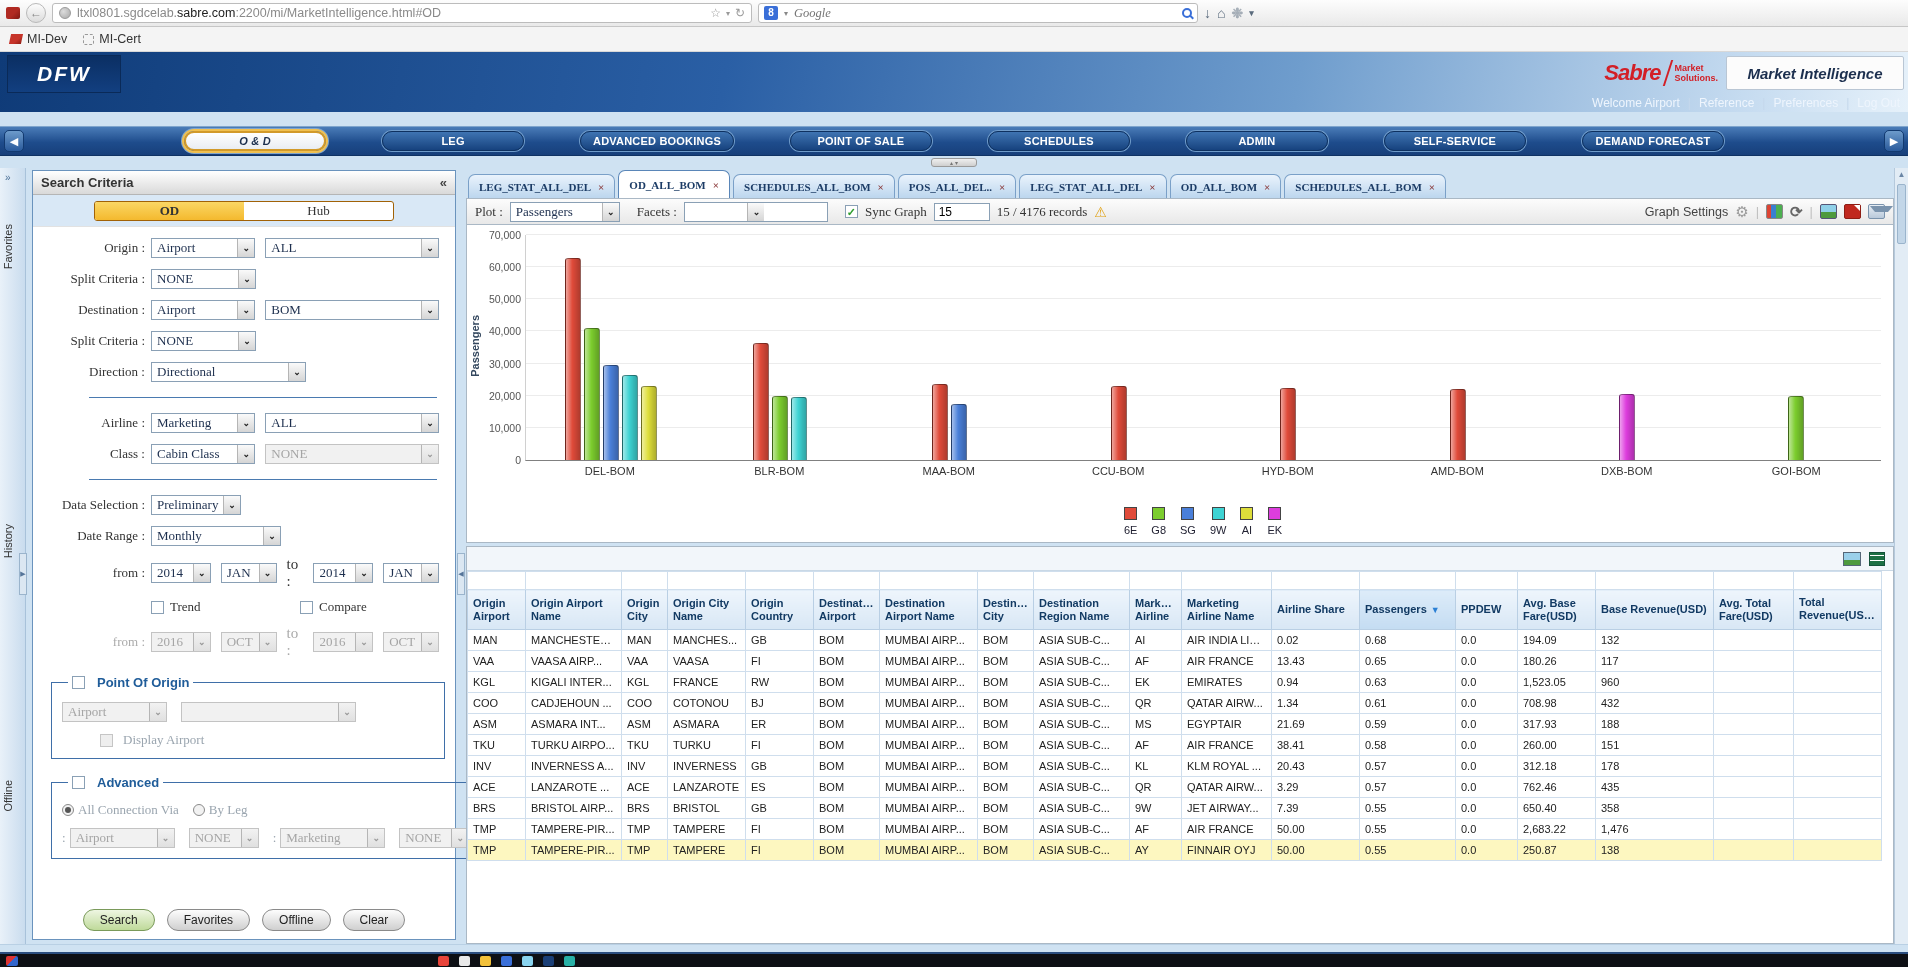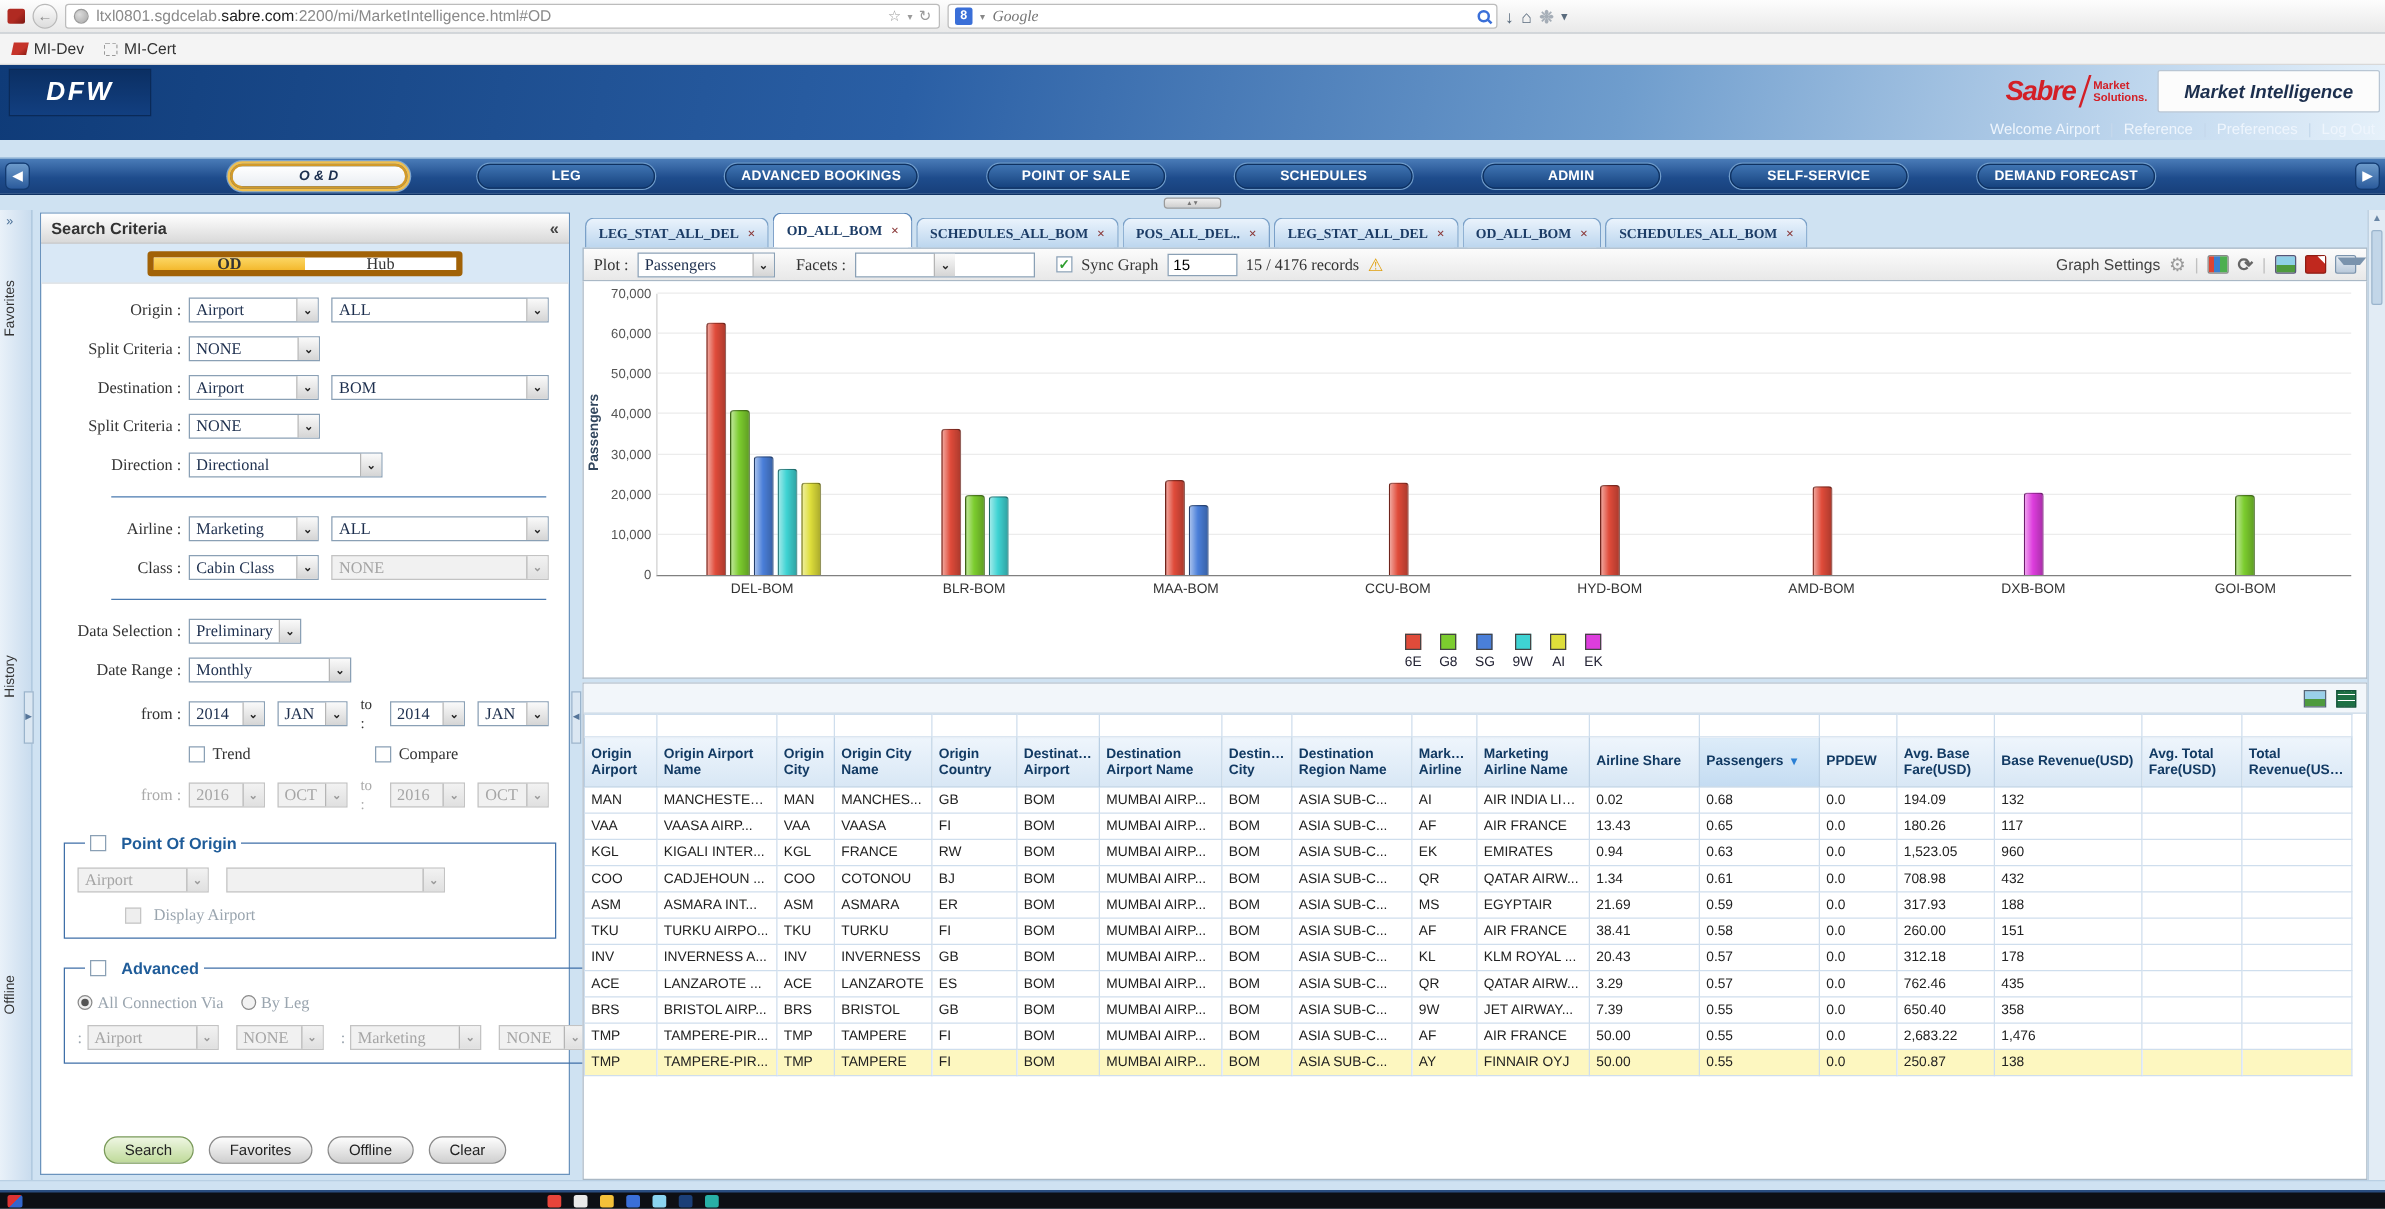--- a/index.html
+++ b/index.html
@@ -81,42 +81,42 @@
   .strip-handle{position:absolute;left:19px;top:385px;width:8px;height:42px;background:#dbe7f2;
     border:1px solid #9ab4cc;color:#55759a;font-size:7px;line-height:40px;text-align:center;}
 
   .search-panel{position:absolute;left:32px;top:2px;width:424px;bottom:4px;background:#fff;
     border:1px solid #6a93bd;}
   .sp-header{height:24px;background:linear-gradient(#ffffff,#d9d9d9);border-bottom:1px solid #b5b5b5;
     display:flex;align-items:center;padding:0 8px;font-weight:bold;font-size:13px;color:#333;}
   .sp-collapse{margin-left:auto;color:#444;font-size:13px;font-weight:bold;}
   .sp-toggle-strip{height:32px;background:#d9e8f6;display:flex;align-items:center;justify-content:center;
     border-bottom:1px solid #e2e2e2;}
-  .toggle{width:252px;height:20px;border:5px solid #a16207;border-radius:3px;overflow:hidden;display:flex;
+  .toggle{width:300px;height:20px;border:1px solid #a16207;border-radius:3px;overflow:hidden;display:flex;
     background:#fff;}
   .toggle .half{flex:1;display:flex;align-items:center;justify-content:center;font-size:13px;color:#333;
     font-family:"Liberation Serif", serif;}
   .toggle .od{background:linear-gradient(#fbd765,#f4b92e);font-weight:bold;}
   .sp-form{padding:10px 6px 0 0;}
   .frow{display:flex;align-items:center;margin:0 0 9px 0;min-height:22px;}
   .frow .lab{width:118px;text-align:right;padding-right:6px;font-size:13px;color:#333;
     font-family:"Liberation Serif", serif;flex:0 0 118px;}
   .frow .lab.dis{color:#aaa;}
   .selbox{height:20px;border:1px solid #8aa0b5;background:#fff;display:flex;align-items:center;
     margin-right:10px;}
   .selbox .val{flex:1;padding:0 5px;font-size:13px;color:#1d2f4e;font-family:"Liberation Serif", serif;
     white-space:nowrap;overflow:hidden;}
   .selbox .trig{width:17px;height:18px;background:linear-gradient(#fafafa,#d5d5d5);
     border-left:1px solid #b5b5b5;color:#222;font-size:9px;font-weight:bold;text-align:center;line-height:18px;}
   .selbox.dis{background:#f1f1f1;border-color:#c3c3c3;}
   .selbox.dis .val{color:#a5a5a5;}
   .selbox.dis .trig{color:#999;background:linear-gradient(#f2f2f2,#e0e0e0);}
   .sel-s{width:105px;} .sel-xl{width:175px;} .sel-l{width:155px;} .sel-m{width:130px;}
   .sel-p{width:90px;} .sel-yr{width:62px;} .sel-mo{width:58px;} .sel-n{width:70px;}
-  .tolab{font-size:12px;color:#333;font-family:"Liberation Serif", serif;margin-right:8px;}
+  .tolab{font-size:15px;color:#333;font-family:"Liberation Serif", serif;margin-right:8px;}
   .tolab.dis{color:#aaa;}
   .fsep{height:1px;background:#4a7ab0;margin:14px 12px 14px 56px;}
   .cbox{width:13px;height:13px;border:1px solid #8aa0b5;background:#fff;margin-right:6px;flex:0 0 13px;}
   .cbox.dis{background:#eee;border-color:#c5c5c5;}
   .checks{display:flex;margin:2px 0 10px 118px;}
   .checks .ck{display:flex;align-items:center;width:150px;font-size:13px;color:#333;
     font-family:"Liberation Serif", serif;}
   fieldset.grp{border:1px solid #3f6fa8;margin:16px 10px 0 18px;padding:8px 8px 10px 8px;}
   fieldset.grp legend{font-size:13px;font-weight:bold;color:#1f5c99;display:flex;align-items:center;
     gap:6px;padding:0 4px;margin-left:8px;}

